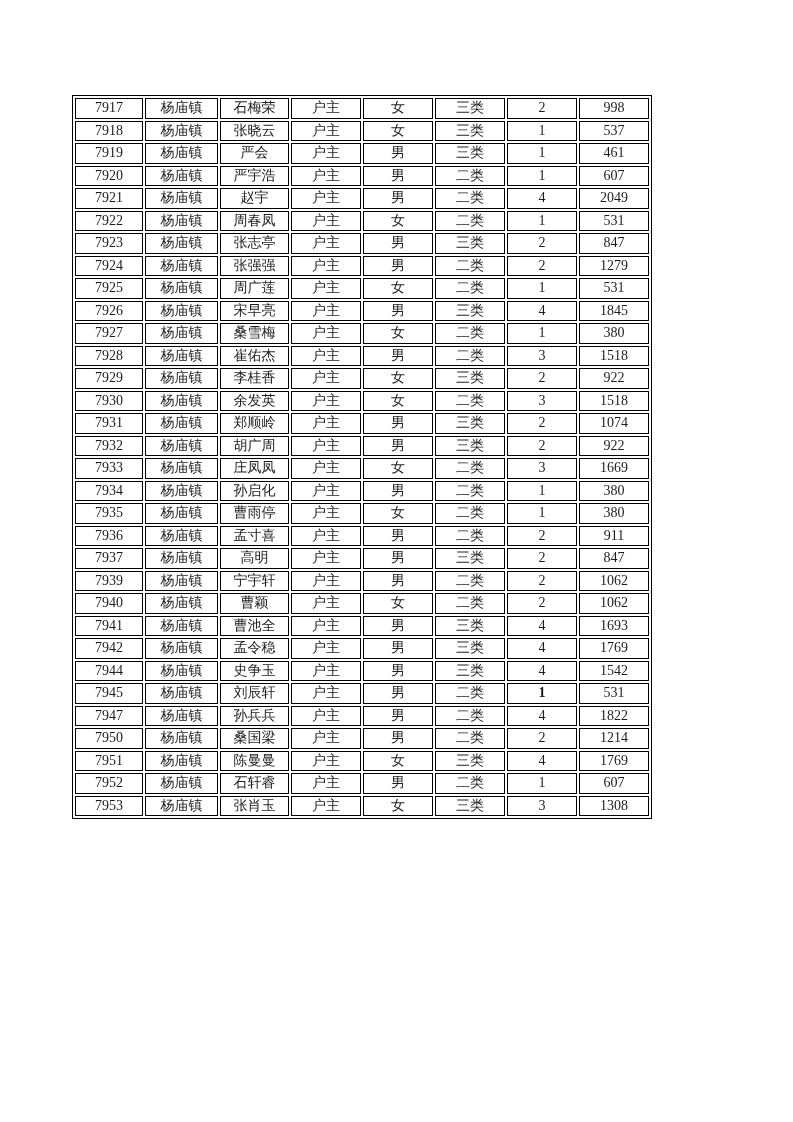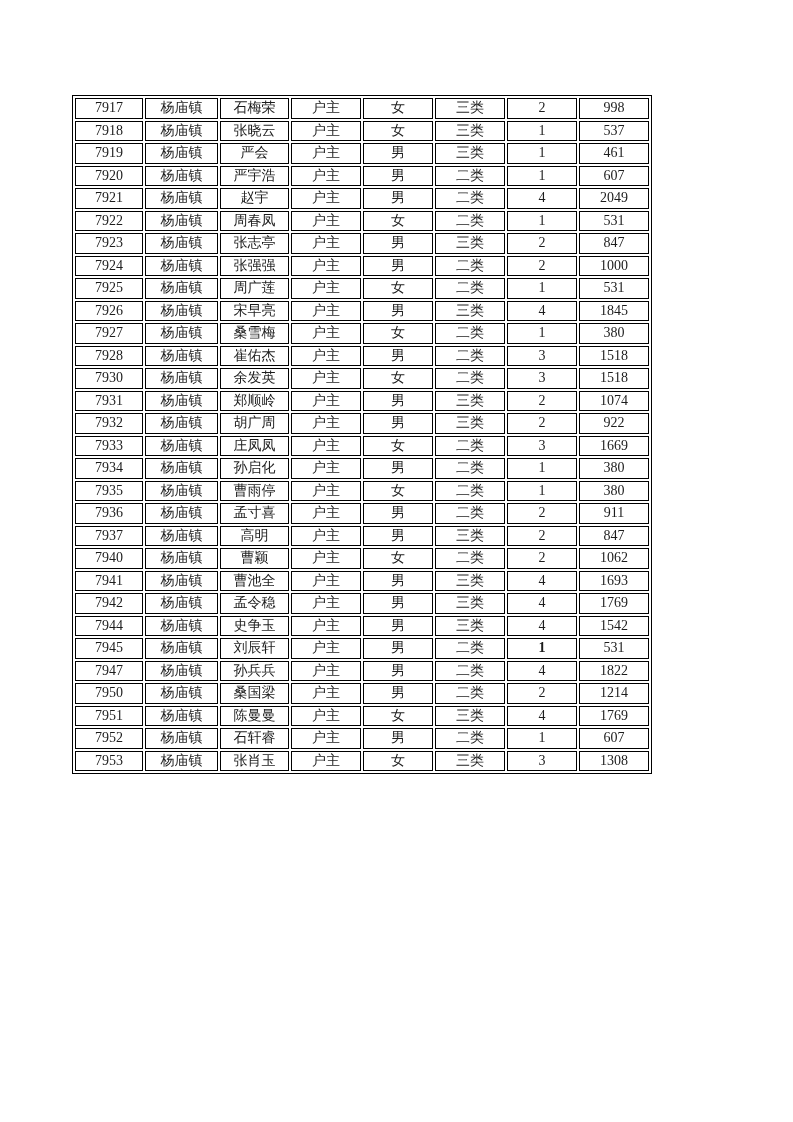--- a/index.html
+++ b/index.html
@@ -139,21 +139,21 @@
           <td>847</td>
         </tr>
         <tr>
           <td>7924</td>
           <td>杨庙镇</td>
           <td>张强强</td>
           <td>户主</td>
           <td>男</td>
           <td>二类</td>
           <td>2</td>
-          <td>1000</td>
+          <td>1279</td>
         </tr>
         <tr>
           <td>7925</td>
           <td>杨庙镇</td>
           <td>周广莲</td>
           <td>户主</td>
           <td>女</td>
           <td>二类</td>
           <td>1</td>
           <td>531</td>
@@ -182,20 +182,30 @@
           <td>7928</td>
           <td>杨庙镇</td>
           <td>崔佑杰</td>
           <td>户主</td>
           <td>男</td>
           <td>二类</td>
           <td>3</td>
           <td>1518</td>
         </tr>
         <tr>
+          <td>7929</td>
+          <td>杨庙镇</td>
+          <td>李桂香</td>
+          <td>户主</td>
+          <td>女</td>
+          <td>三类</td>
+          <td>2</td>
+          <td>922</td>
+        </tr>
+        <tr>
           <td>7930</td>
           <td>杨庙镇</td>
           <td>余发英</td>
           <td>户主</td>
           <td>女</td>
           <td>二类</td>
           <td>3</td>
           <td>1518</td>
         </tr>
         <tr>
@@ -260,20 +270,30 @@
         </tr>
         <tr>
           <td>7937</td>
           <td>杨庙镇</td>
           <td>高明</td>
           <td>户主</td>
           <td>男</td>
           <td>三类</td>
           <td>2</td>
           <td>847</td>
+        </tr>
+        <tr>
+          <td>7939</td>
+          <td>杨庙镇</td>
+          <td>宁宇轩</td>
+          <td>户主</td>
+          <td>男</td>
+          <td>二类</td>
+          <td>2</td>
+          <td>1062</td>
         </tr>
         <tr>
           <td>7940</td>
           <td>杨庙镇</td>
           <td>曹颖</td>
           <td>户主</td>
           <td>女</td>
           <td>二类</td>
           <td>2</td>
           <td>1062</td>

